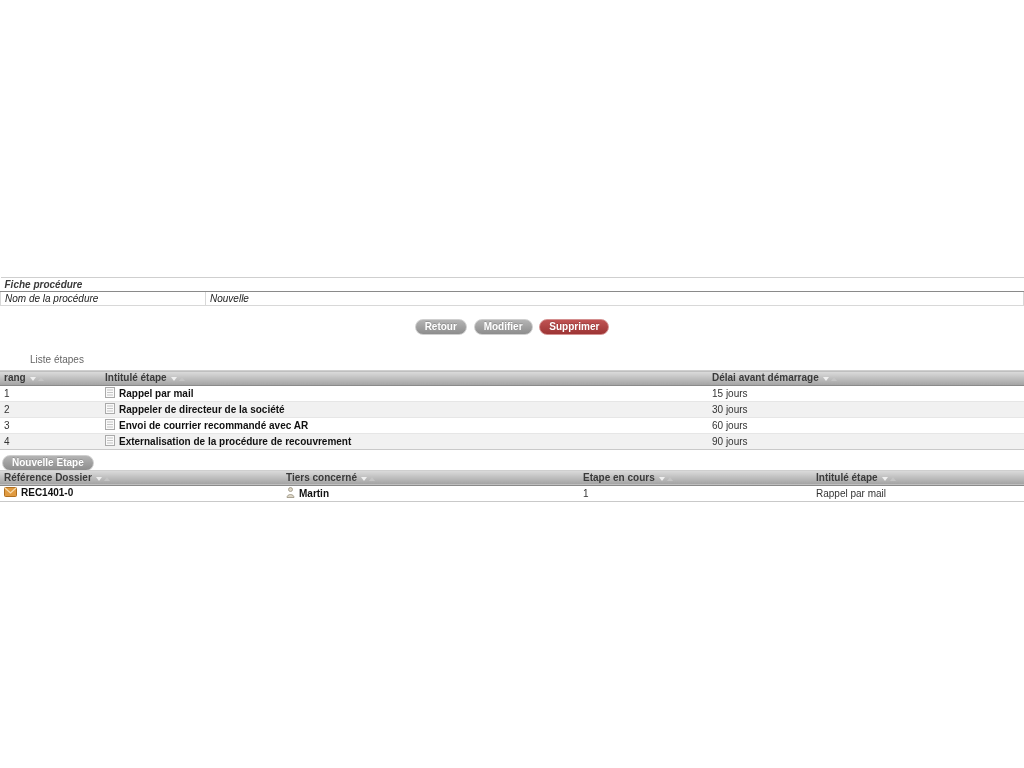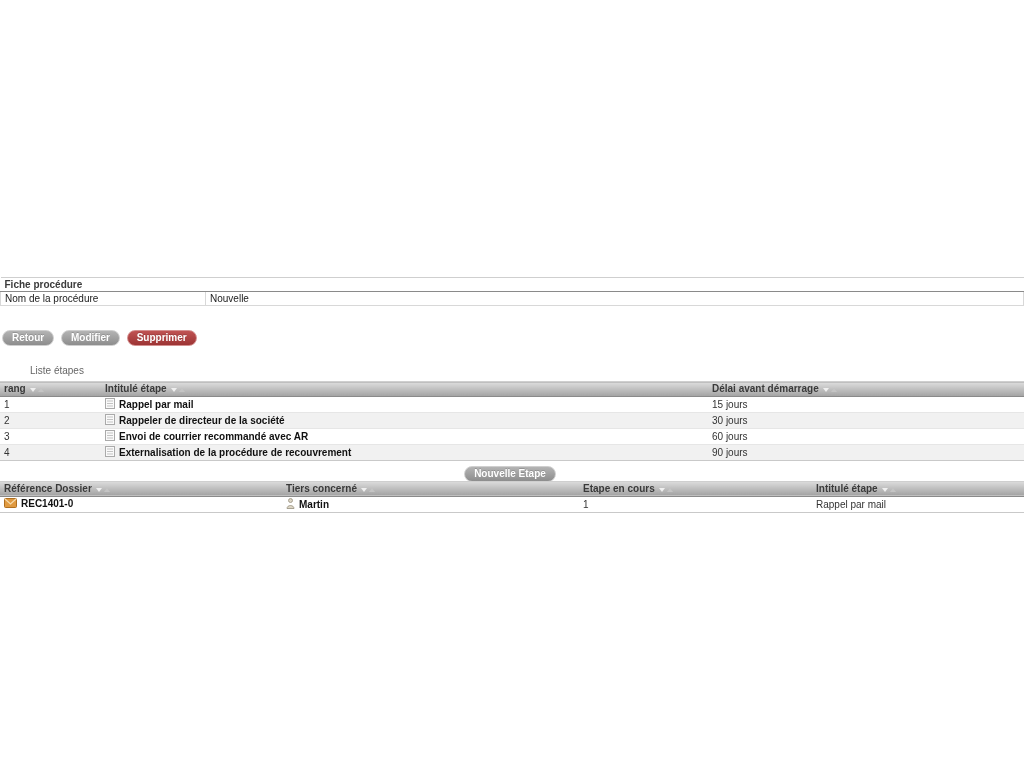--- a/index.html
+++ b/index.html
@@ -15,25 +15,25 @@
 
   
   .liste_titre td,.liste_titre th{
     background:linear-gradient(#dcdcdc,#a2a2a2);
     border-top:1px solid #cfcfcf;
     border-bottom:1px solid #8a8a8a;
     color:#3a3a3a;font-weight:bold;height:11px;
   }
 
   
-  .fiche td{border:1px solid #d8d8d8;height:10px;background:#fff;}
+  .fiche td{border:1px solid #d8d8d8;height:10px;background:#fff;font-style:italic;}
   .fiche .liste_titre td{border:none;border-top:1px solid #cfcfcf;border-bottom:1px solid #8a8a8a;}
 
   
-  .actions{text-align:left;margin-top:24px;height:15px;}
+  .actions{text-align:center;margin-top:13px;height:15px;}
   .btn{
     display:inline-block;margin:0 2px;padding:1px 9px 2px;border-radius:9px;
     color:#fff;font-weight:bold;font-size:10px;line-height:11px;cursor:pointer;
     border:1px solid #cfcfcf;background:linear-gradient(#b4b4b4,#8d8d8d);
     text-shadow:0 -1px 0 rgba(0,0,0,.15);
   }
   .btn.red{border:1px solid #d49090;background:linear-gradient(#c05353,#9d3434);}
 
   .section-label{color:#666;margin:20px 0 5px 30px;height:11px;}
 
@@ -45,21 +45,21 @@
   .bold{font-weight:bold;color:#111;}
 
   
   .sorts{display:inline-block;vertical-align:middle;margin-left:4px;}
   .arr{display:inline-block;width:0;height:0;vertical-align:middle;}
   .arr-down{border-left:3px solid transparent;border-right:3px solid transparent;border-top:4px solid #efefef;margin-right:2px;}
   .arr-up{border-left:3px solid transparent;border-right:3px solid transparent;border-bottom:4px solid #c4c4c4;}
 
   .icn{display:inline-block;vertical-align:-1px;margin-right:4px;}
 
-  .newbtn-row{text-align:center;margin:5px 4px 0 0;height:15px;}
+  .newbtn-row{text-align:left;margin:5px 4px 0 0;height:15px;}
 </style>
 </head>
 <body>
 
 <div class="content">
 
   <table class="fiche">
     <colgroup>
         <col style="width:205px">
         <col>

